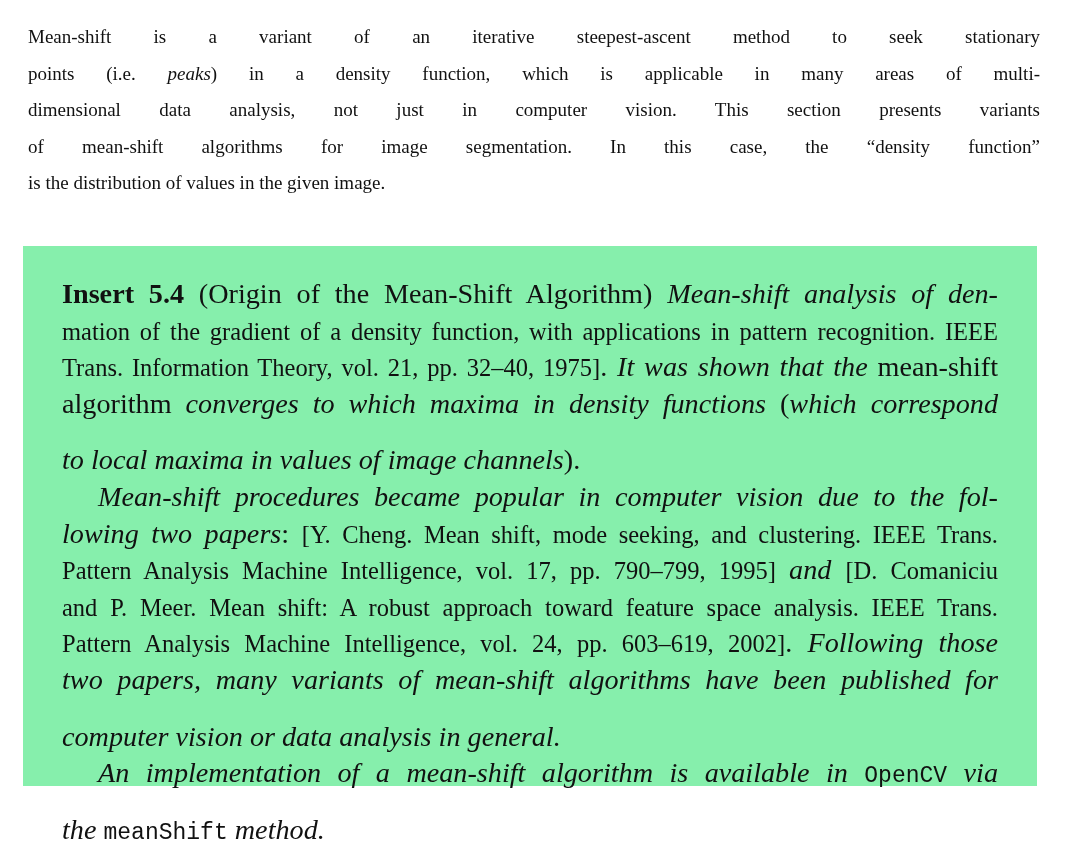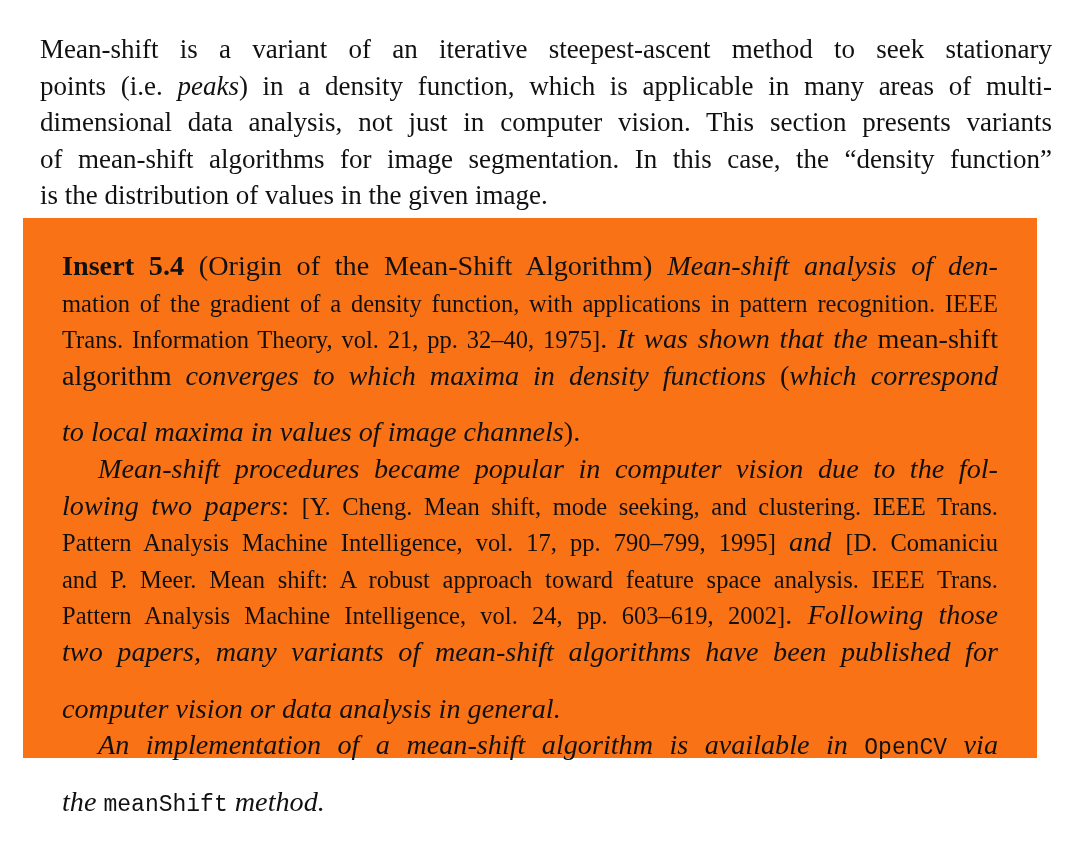--- a/index.html
+++ b/index.html
@@ -13,41 +13,41 @@
     position: relative;
     overflow: hidden;
     font-family: "Liberation Serif", "DejaVu Serif", serif;
     color: #111111;
   }
   .intro {
     position: absolute;
     left: 24px;
     top: 15px;
     width: 1012px;
-    font-size: 27px;
+    font-size: 19px;
     line-height: 36.6px;
     text-align: justify;
-    margin: 16px;
+    margin: 4px;
   }
   .intro .line {
     display: block;
     text-align: justify;
     text-align-last: justify;
     white-space: nowrap;
   }
   .intro .line.last {
     text-align-last: left;
   }
   .insert-box {
     position: absolute;
     left: 23px;
-    top: 218px;
+    top: 246px;
     width: 1014px;
     height: 540px;
-    background: #f97316;
+    background: #86efac;
   }
   .insert-body {
     position: absolute;
     left: 39px;
     top: 30px;
     width: 936px;
     font-size: 28.2px;
     line-height: 36.6px;
   }
   .insert-body .line {

